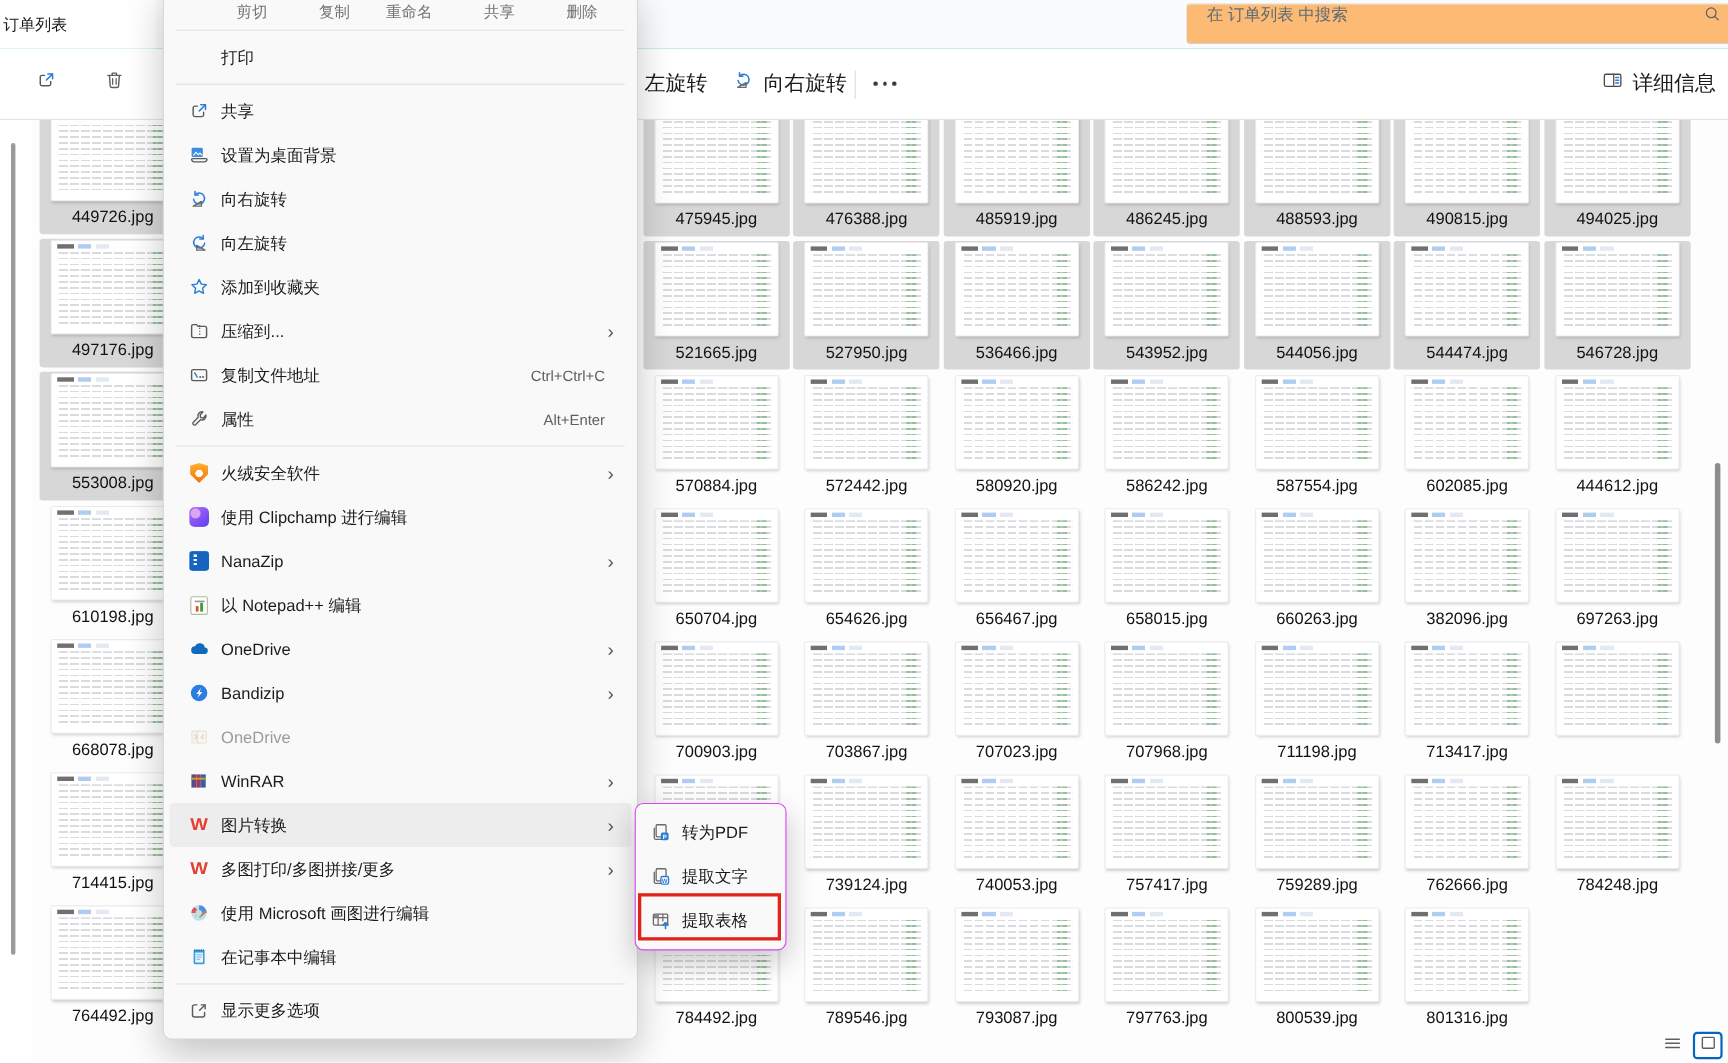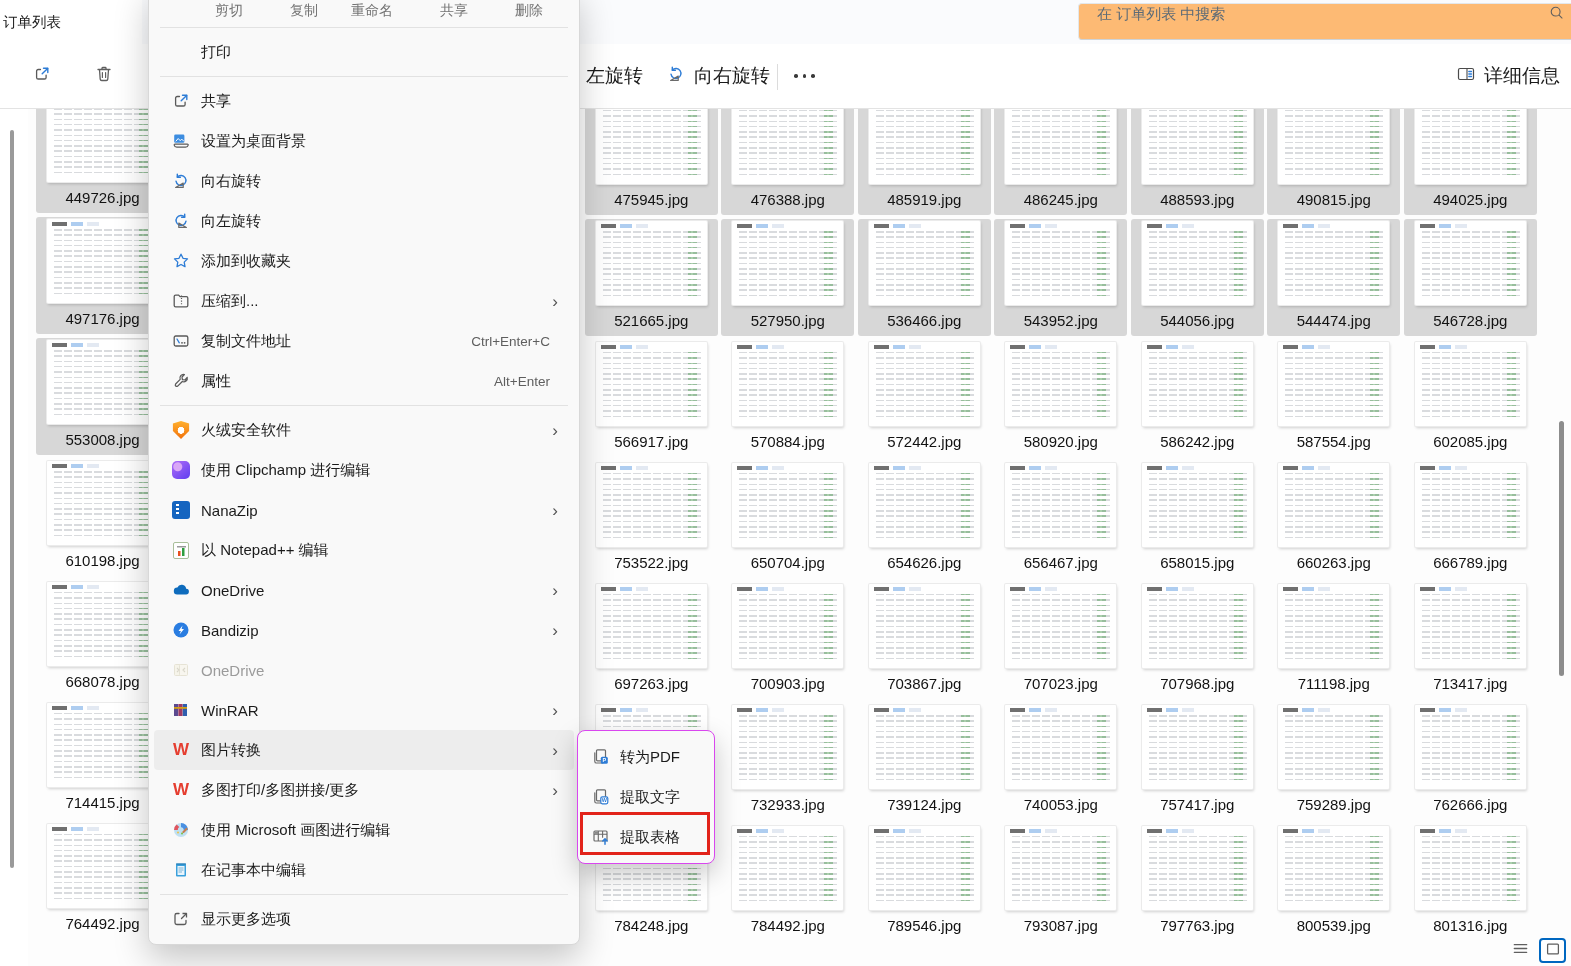--- a/index.html
+++ b/index.html
@@ -282,28 +282,20 @@
             <span class="phead"></span>
           </div>
           <div class="fname">546728.jpg</div>
         </div>
       </div>
       <div class="cell">
         <div class="tile">
           <div class="page">
             <span class="phead"></span>
           </div>
-          <div class="fname">566917.jpg</div>
-        </div>
-      </div>
-      <div class="cell">
-        <div class="tile">
-          <div class="page">
-            <span class="phead"></span>
-          </div>
           <div class="fname">570884.jpg</div>
         </div>
       </div>
       <div class="cell">
         <div class="tile">
           <div class="page">
             <span class="phead"></span>
           </div>
           <div class="fname">572442.jpg</div>
         </div>
@@ -338,21 +330,21 @@
             <span class="phead"></span>
           </div>
           <div class="fname">602085.jpg</div>
         </div>
       </div>
       <div class="cell">
         <div class="tile">
           <div class="page">
             <span class="phead"></span>
           </div>
-          <div class="fname">753522.jpg</div>
+          <div class="fname">444612.jpg</div>
         </div>
       </div>
       <div class="cell">
         <div class="tile">
           <div class="page">
             <span class="phead"></span>
           </div>
           <div class="fname">650704.jpg</div>
         </div>
       </div>
@@ -386,21 +378,21 @@
             <span class="phead"></span>
           </div>
           <div class="fname">660263.jpg</div>
         </div>
       </div>
       <div class="cell">
         <div class="tile">
           <div class="page">
             <span class="phead"></span>
           </div>
-          <div class="fname">666789.jpg</div>
+          <div class="fname">382096.jpg</div>
         </div>
       </div>
       <div class="cell">
         <div class="tile">
           <div class="page">
             <span class="phead"></span>
           </div>
           <div class="fname">697263.jpg</div>
         </div>
       </div>
@@ -644,21 +636,21 @@
       <div class="mi">
         <span class="mic">
           <svg viewBox="0 0 20 20" width="20" height="20">
             <rect x="3.2" y="5" width="13.6" height="10" rx="1.5" fill="none" stroke="#5a5a5a" stroke-width="1.3"></rect>
             <path d="M6 8l2.3 3.8" stroke="#2d7cd6" stroke-width="1.3" stroke-linecap="round"></path>
             <circle cx="11" cy="11.8" r=".9" fill="#5a5a5a"></circle>
             <circle cx="13.6" cy="11.8" r=".9" fill="#5a5a5a"></circle>
           </svg>
         </span>
         <span class="lbl">复制文件地址</span>
-        <span class="sc">Ctrl+Enter+C</span>
+        <span class="sc">Ctrl+Ctrl+C</span>
       </div>
       <div class="mi">
         <span class="mic">
           <svg viewBox="0 0 20 20" width="20" height="20">
             <path d="M16.2 6.3a3.6 3.6 0 0 1-4.9 4.2l-4.6 4.6a1.5 1.5 0 0 1-2.1-2.1l4.6-4.6a3.6 3.6 0 0 1 4.2-4.9L11 6l.4 2.6L14 9z" fill="none" stroke="#5a5a5a" stroke-width="1.25" stroke-linejoin="round"></path>
           </svg>
         </span>
         <span class="lbl">属性</span>
         <span class="sc">Alt+Enter</span>
       </div>

